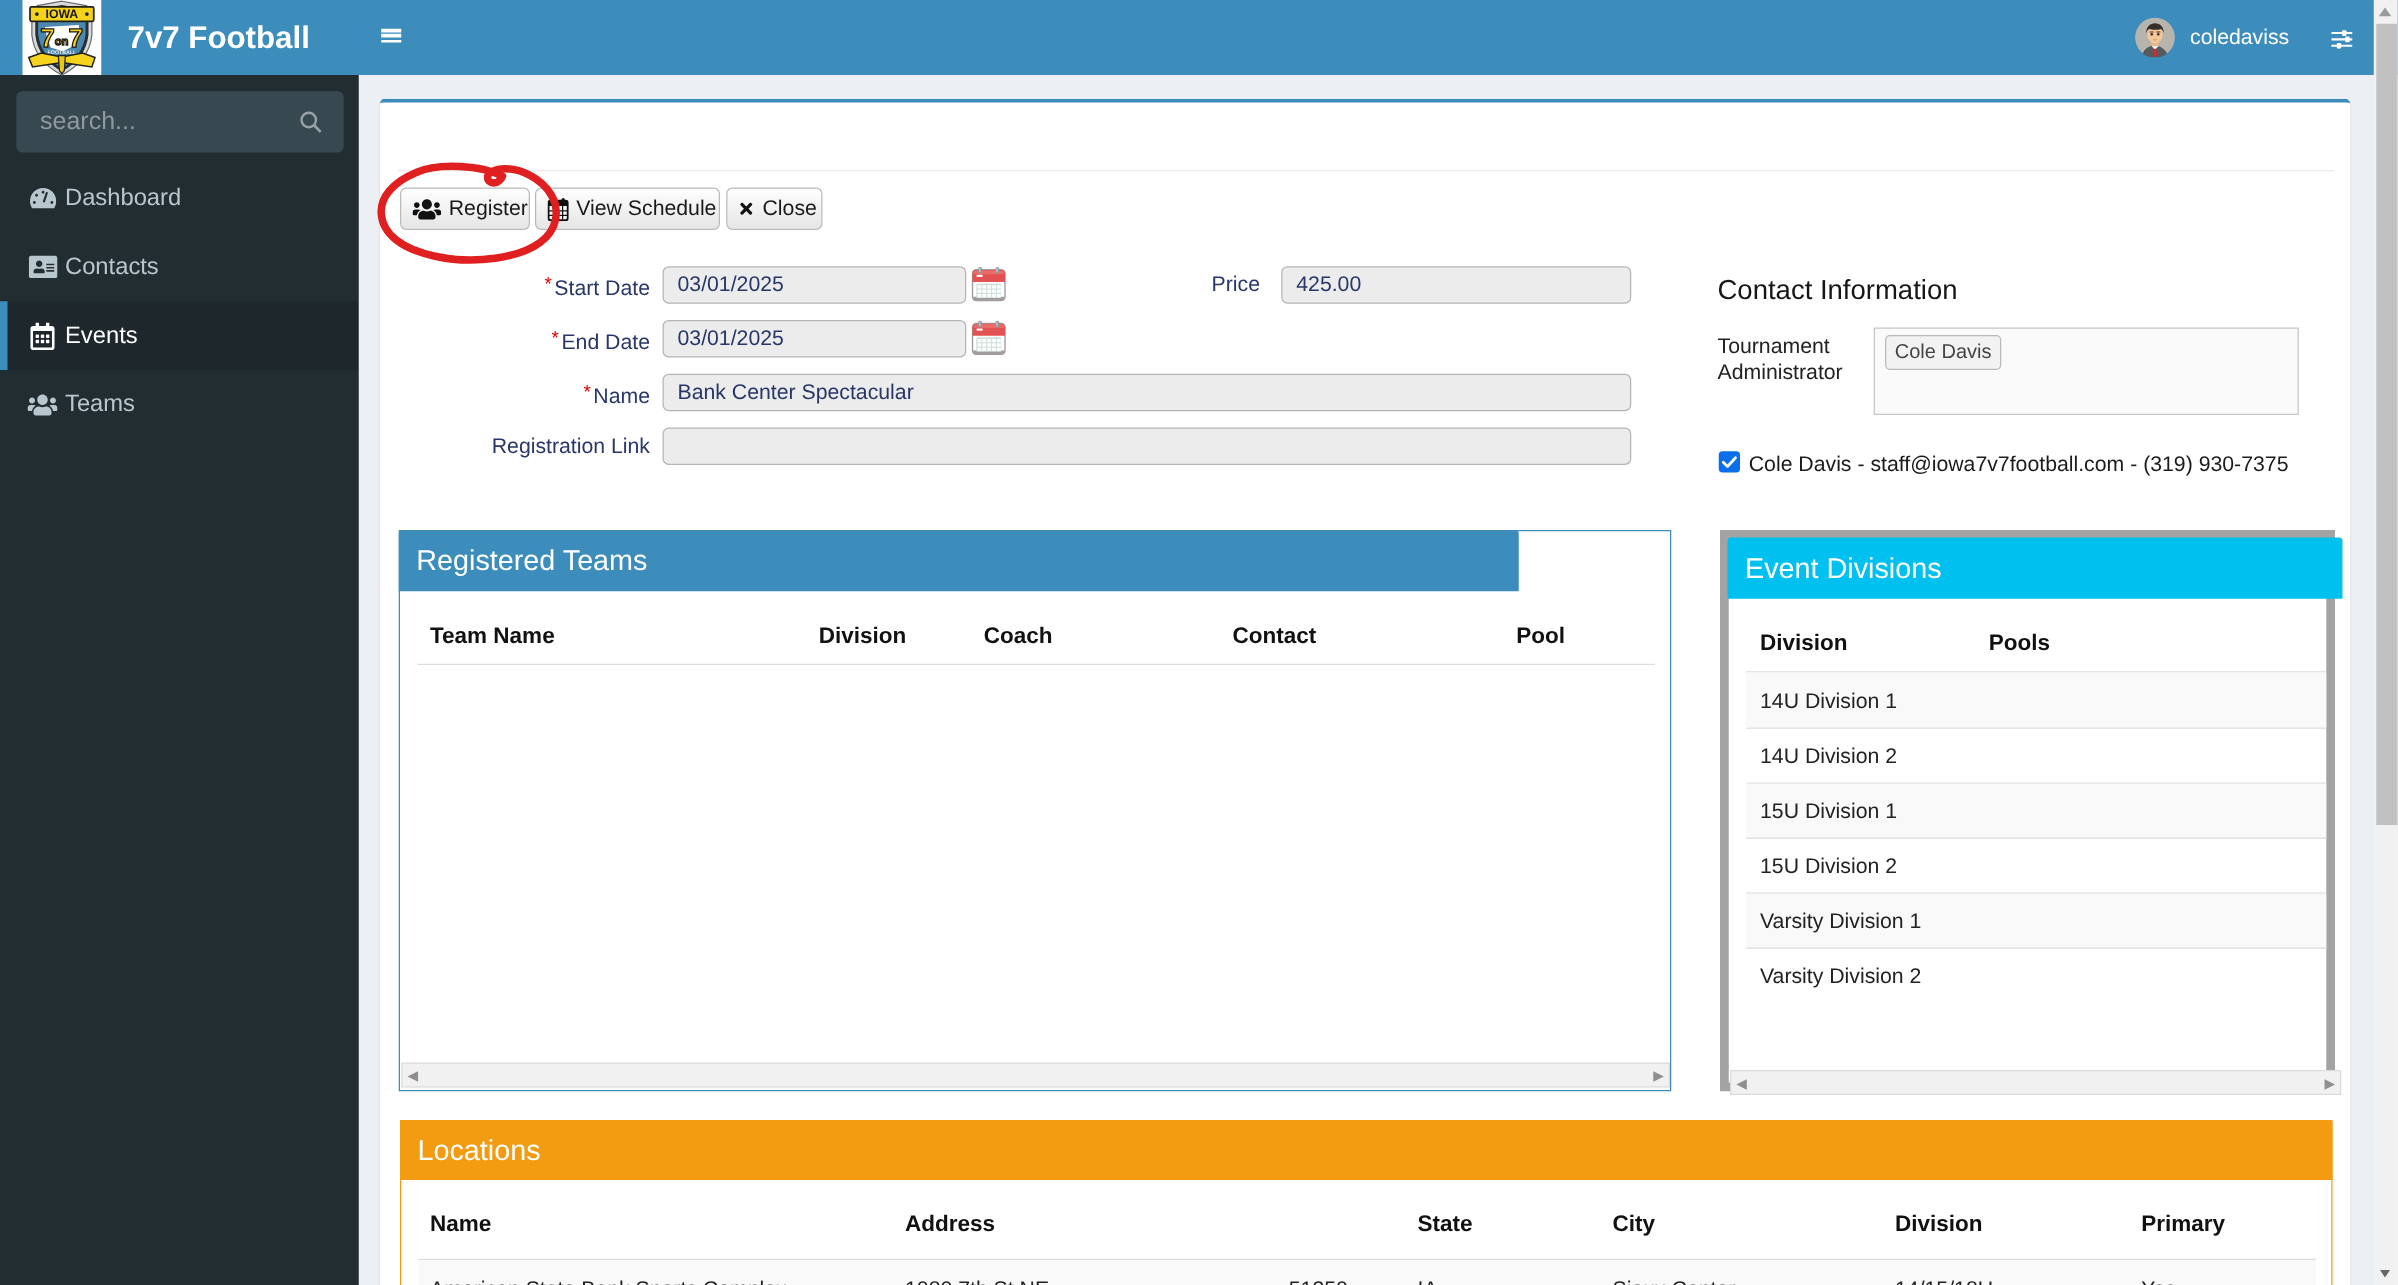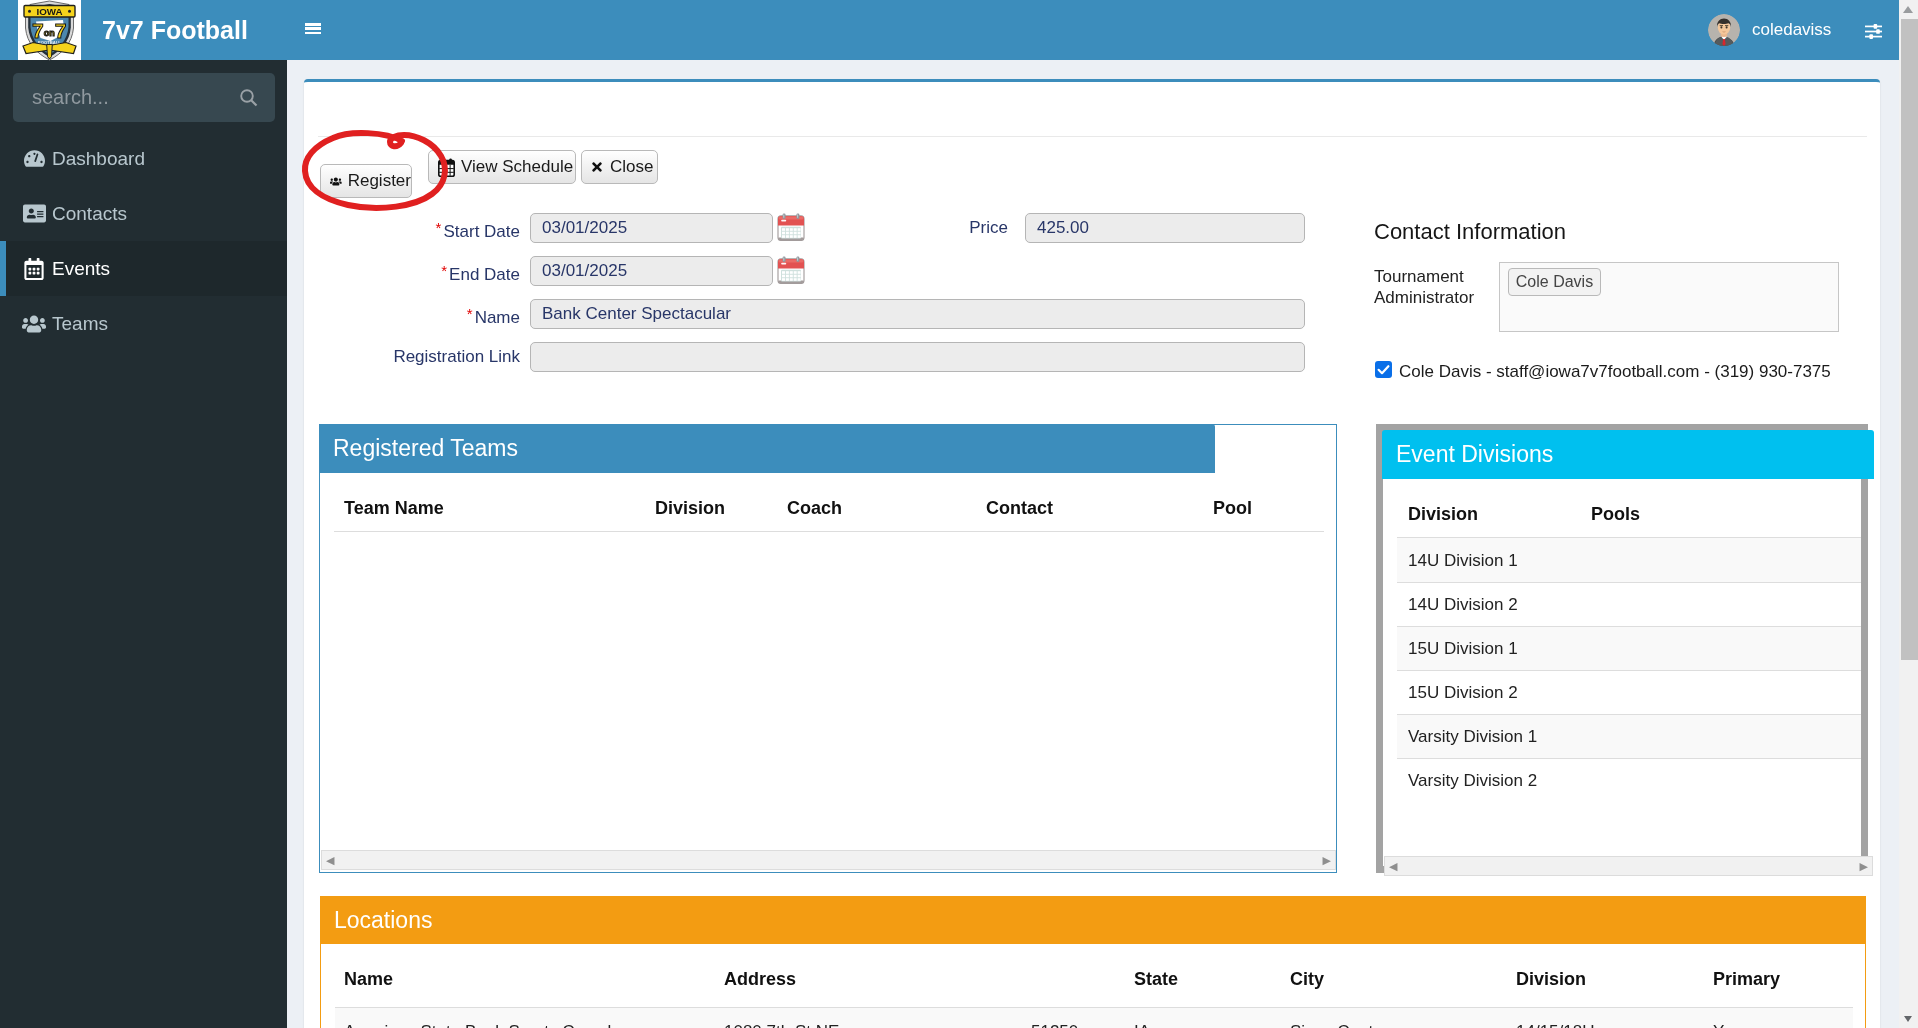--- a/index.html
+++ b/index.html
@@ -24,21 +24,21 @@
 .menu-item .mi-icon { position:absolute; left:20px; top:0; width:28px; height:55px; display:flex; align-items:center; justify-content:center; }
 .menu-item .mi-text { position:absolute; left:52px; top:0; line-height:55px; }
 .menu-item.active { background:#1e282c; color:#fff; box-shadow: inset 6px 0 0 #3c8dbc; }
 
 
 #main { position:absolute; left:287px; top:60px; width:1614px; height:968px; background:#ecf0f5; }
 #mainbox { position:absolute; left:17px; top:19px; width:1576px; height:950px; background:#fff; border-top:3px solid #3c8dbc; border-radius:4px 4px 0 0; box-shadow:0 1px 2px rgba(0,0,0,.12); }
 #pagetitle { position:absolute; left:14px; top:21px; font-size:20px; font-weight:bold; color:#1d87d1; }
 #titlehr { position:absolute; left:14px; top:54px; width:1549px; height:1px; background:#e9e9e9; }
 .btn { position:absolute; height:34px; border:1px solid #b9b9b9; border-radius:5px; background:linear-gradient(#ffffff,#efefef 60%,#e5e5e5); color:#1a1a1a; font-size:17px; display:flex; align-items:center; justify-content:flex-start; gap:6px; }
-#btn-register { left:16px; top:68px; width:92px; padding-left:9px;margin-top:14px; }
+#btn-register { left:16px; top:68px; width:104px; padding-left:9px; }
 #btn-schedule { left:124px; top:68px; width:148px; padding-left:9px; }
 #btn-close { left:277px; top:68px; width:77px; padding-left:8px; }
 #redcircle { position:absolute; left:-10px; top:42px; z-index:3; pointer-events:none; }
 
 
 .flabel { position:absolute; width:210px; text-align:right; font-size:17px; color:#283668; line-height:30px; }
 .flabel .req { color:#e00000; font-size:15px; vertical-align:4px; margin-right:2px; }
 .finput { position:absolute; height:30px; background:#ececec; border:1px solid #b5b5b5; border-radius:5px; color:#283668; font-size:17px; line-height:28px; padding-left:11px; }
 .calico { position:absolute; width:28px; height:29px; }
 

